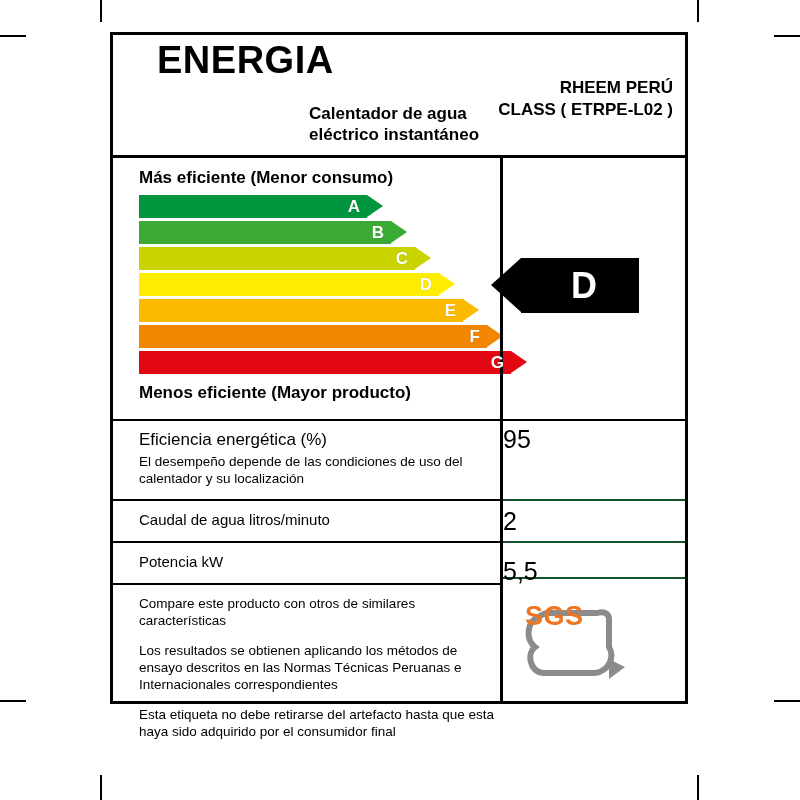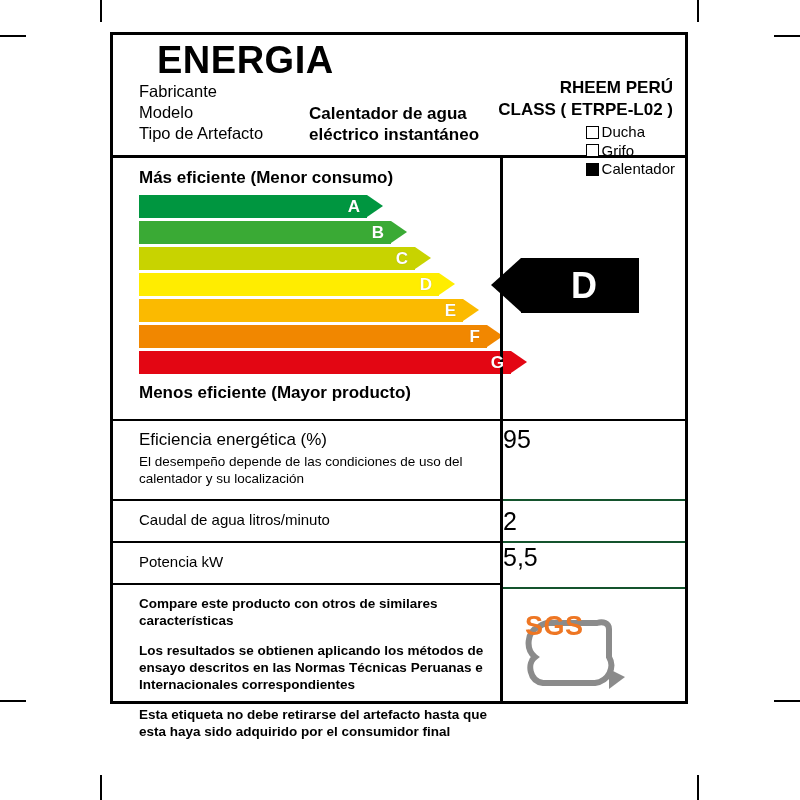--- a/index.html
+++ b/index.html
@@ -190,21 +190,21 @@
   }
   .r-eff { height: 80px; }
   .r-flow { height: 42px; }
   .r-power { height: 42px; }
   .r-notes {
     padding-top: 10px;
     border-bottom: none;
     font-size: 13.5px;
     line-height: 17px;
   }
-  .r-notes p { margin: 0 0 13px 0; font-weight: bold; }
+  .r-notes p { margin: 0 0 13px 0; }
 
   
   .rating-zone {
     height: 263px;
     border-bottom: 2px solid #000;
     position: relative;
     box-sizing: border-box;
   }
   .rating-arrow {
     position: absolute;
@@ -238,21 +238,21 @@
 
   .val-cell {
     box-sizing: border-box;
     border-bottom: 2px solid #14532d;
     display: flex;
     align-items: flex-start;
     padding-right: 16px;
   }
   .v-eff { height: 80px; padding-top: 4px; }
   .v-flow { height: 42px; padding-top: 6px; }
-  .v-power { height: 46px; padding-top: 0; }
+  .v-power { height: 36px; padding-top: 14px; }
   .val-cell span { font-size: 25px; }
 
   .sgs-zone {
     height: 140px;
     position: relative;
   }
   .sgs {
     position: absolute;
     left: 22px;
     top: 30px;
@@ -279,45 +279,26 @@
 <div class="crop" style="left:0;top:35px;width:26px;height:2px;"></div>
 <div class="crop" style="left:774px;top:35px;width:26px;height:2px;"></div>
 <div class="crop" style="left:0;top:700px;width:26px;height:2px;"></div>
 <div class="crop" style="left:774px;top:700px;width:26px;height:2px;"></div>
 
 <div class="label-card">
 
   <div class="header">
     <div class="energia-title">ENERGIA</div>
 
-    <div class="hdr-labels">
-      <div>Fabricante</div>
-      <div>Modelo</div>
-      <div>Tipo de Artefacto</div>
-    </div>
 
     <div class="appliance-type">Calentador de agua eléctrico instantáneo</div>
 
     <div class="brand">RHEEM PERÚ</div>
     <div class="model">CLASS  ( ETRPE-L02 )</div>
 
-    <div class="checks">
-      <div class="check-row">
-        <span class="box"></span>
-        <span>Ducha</span>
-      </div>
-      <div class="check-row">
-        <span class="box"></span>
-        <span>Grifo</span>
-      </div>
-      <div class="check-row">
-        <span class="box filled"></span>
-        <span>Calentador</span>
-      </div>
-    </div>
   </div>
 
   <div class="body-wrap">
 
     <div class="col-left">
 
       <div class="eff-section">
         <div class="eff-head">Más eficiente (Menor consumo)</div>
         <div class="bars">
           <div class="bar-row">

